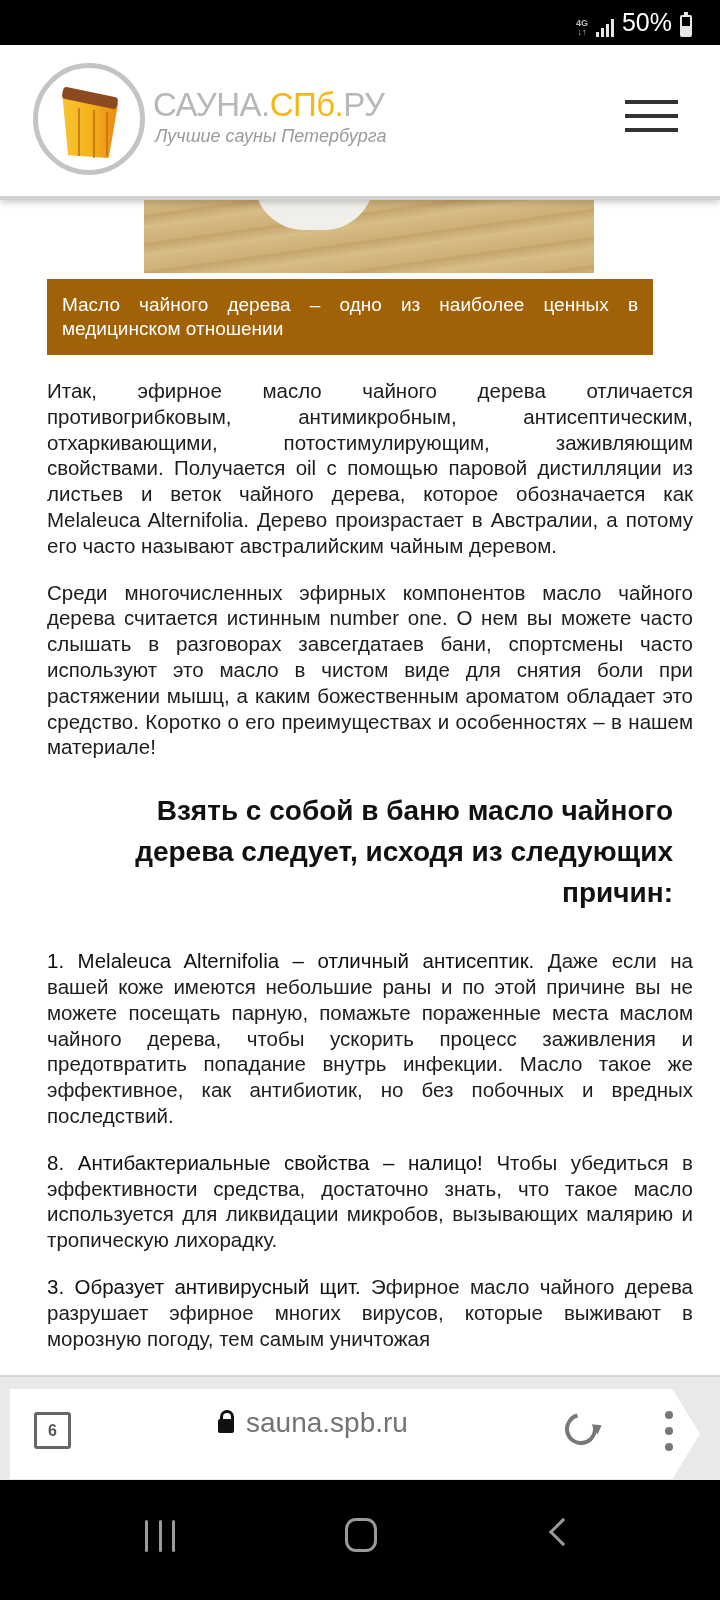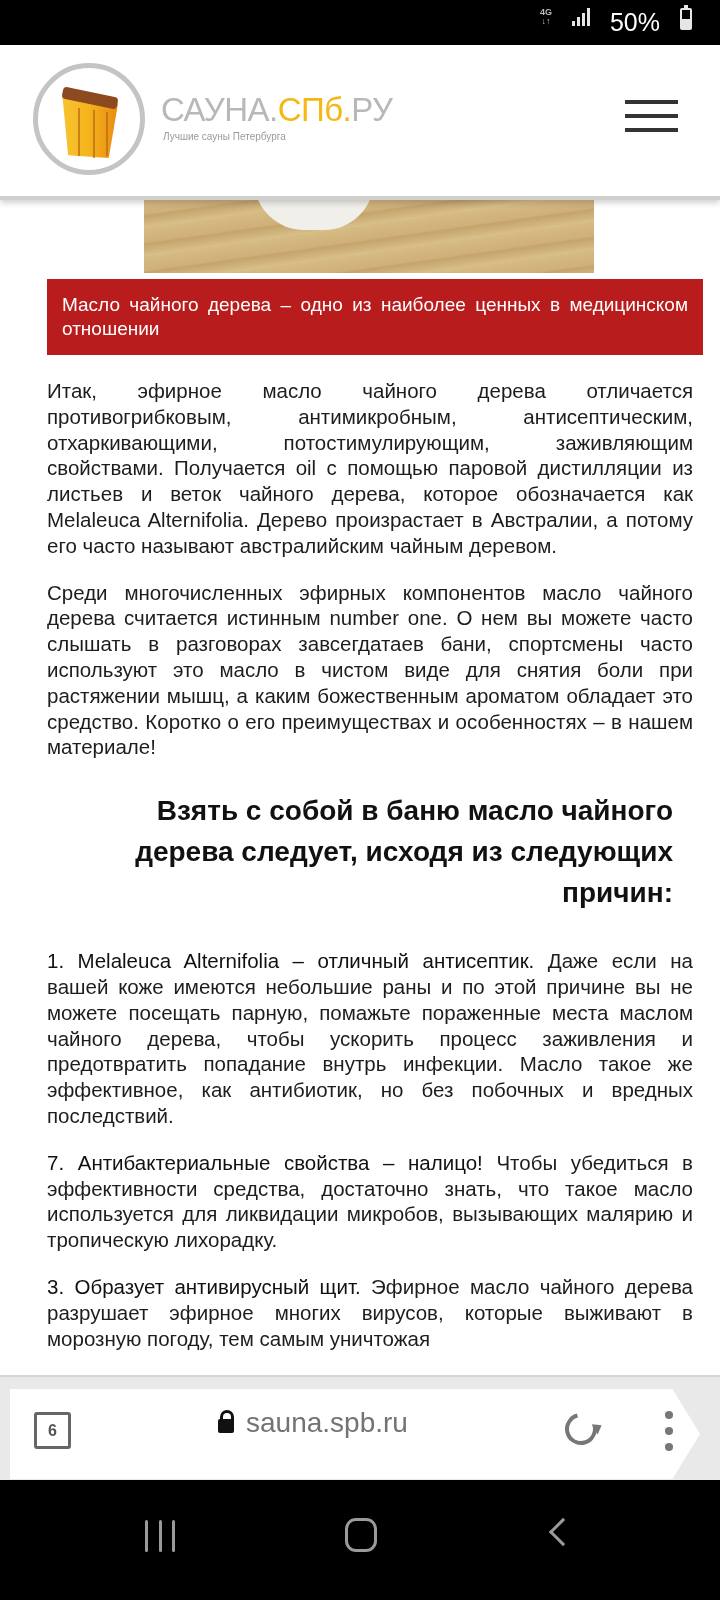--- a/index.html
+++ b/index.html
@@ -9,47 +9,47 @@
     
     .status-bar { position: absolute; top: 0; left: 0; width: 720px; height: 45px; background: #000; color: #fff; display: flex; align-items: center; padding: 0 28px 0 38px; }
     .status-left { display: flex; align-items: center; gap: 10px; font-size: 25px; }
     .status-time { font-size: 25px; letter-spacing: 0.5px; }
     .sb-icon { display: inline-block; }
     .sb-frog { width: 24px; height: 22px; background: #e6e6e6; border-radius: 40% 50% 45% 40%; }
     .sb-mail { width: 22px; height: 24px; border: 3px solid #e6e6e6; border-radius: 5px; position: relative; background: #e6e6e6; }
     .sb-mail::after { content: ""; position: absolute; left: 2px; top: 1px; width: 12px; height: 8px; border-left: 3px solid #000; border-bottom: 3px solid #000; transform: rotate(-45deg); transform-origin: center; }
     .sb-check { font-size: 22px; color: #e6e6e6; border-bottom: 3px solid #e6e6e6; line-height: 18px; padding: 0 1px; }
     .sb-dot { width: 8px; height: 8px; background: #e6e6e6; border-radius: 50%; margin-left: 8px; }
-    .status-right { margin-left: auto; display: flex; align-items: flex-start; gap: 20px; font-size: 25px; }
+    .status-right { margin-left: auto; display: flex; align-items: flex-end; gap: 8px; font-size: 25px; }
     .sb-4g { font-size: 9px; line-height: 9px; color: #bbb; text-align: center; font-weight: bold; }
     .sb-signal { display: flex; align-items: flex-end; gap: 2px; height: 18px; }
     .sb-signal span { width: 3px; background: #e6e6e6; display: block; }
     .sb-battery { width: 12px; height: 22px; border: 2px solid #e6e6e6; position: relative; border-radius: 2px; }
     .sb-battery::before { content: ""; position: absolute; left: 2px; top: -5px; width: 4px; height: 3px; background: #e6e6e6; }
     .sb-battery::after { content: ""; position: absolute; left: 0; bottom: 0; width: 100%; height: 50%; background: #e6e6e6; }
 
     
     .site-header { position: absolute; top: 45px; left: 0; width: 720px; height: 155px; background: #fff; border-bottom: 4px solid #cfcfcf; box-shadow: 0 3px 6px rgba(0,0,0,0.18); z-index: 3; }
     .logo { position: absolute; left: 33px; top: 18px; display: flex; align-items: center; }
     .logo-circle { width: 112px; height: 112px; border: 5px solid #c4c4c4; border-radius: 50%; position: relative; background: #fff; }
     .bucket { position: absolute; left: 22px; top: 20px; width: 58px; height: 70px; background: linear-gradient(90deg, #f7c531 0%, #f5b41d 50%, #e98a12 100%); clip-path: polygon(4% 10%, 100% 22%, 84% 100%, 14% 96%); }
     .bucket-rim { position: absolute; left: 24px; top: 24px; width: 56px; height: 12px; background: #8d4a20; transform: rotate(12deg); border-radius: 4px; }
     .bucket-stave { position: absolute; width: 2px; background: #b86a10; opacity: 0.7; }
-    .logo-text { margin-left: 16px; margin-top: -6px; }
+    .logo-text { margin-left: 8px; margin-top: -6px; }
     .logo-title { font-size: 33px; color: #b8b8b8; font-family: "Liberation Sans", sans-serif; letter-spacing: -0.5px; }
     .logo-title .accent { color: #f3b814; }
-    .logo-sub { font-size: 10px; color: #9a9a9a; margin-top: 2px; padding-left: 2px; }
+    .logo-sub { font-size: 18px; color: #9a9a9a; font-style: italic; margin-top: 2px; padding-left: 2px; }
     .hamburger { position: absolute; right: 42px; top: 55px; width: 53px; height: 32px; display: flex; flex-direction: column; justify-content: space-between; }
     .hamburger span { display: block; height: 4px; background: #333; }
 
     
     .content { position: absolute; top: 200px; left: 0; width: 720px; height: 1175px; overflow: hidden; }
     .hero-image { position: absolute; left: 144px; top: 0; width: 450px; height: 73px; background: repeating-linear-gradient(172deg, #d7bb84 0px, #ceb078 14px, #c5a46c 16px, #d9c08a 28px); }
     .hero-bottle { position: absolute; left: 110px; top: -20px; width: 120px; height: 50px; background: #f1efea; border-radius: 0 0 55px 55px; }
-    .caption { position: absolute; left: 47px; top: 79px; width: 656px; background: #b91c1c; color: #fff; font-size: 19px; line-height: 24px; padding: 14px 15px 14px 15px; text-align: justify; }
+    .caption { position: absolute; left: 47px; top: 79px; width: 606px; background: #a16207; color: #fff; font-size: 19px; line-height: 24px; padding: 14px 15px 14px 15px; text-align: justify; }
     .article { position: absolute; left: 47px; top: 178px; width: 646px; }
     .para { font-size: 20.5px; line-height: 25.8px; text-align: justify; color: #1d1d1d; margin-bottom: 21px; }
     .heading { font-size: 28px; line-height: 41px; font-weight: bold; text-align: right; color: #111; margin: 30px 20px 35px 20px; }
     .para b { font-weight: normal; color: #111; }
 
     
     .browser-bar { position: absolute; top: 1375px; left: 0; width: 720px; height: 105px; background: #e9e9e9; border-top: 2px solid #d6d6d6; }
     .url-box { position: absolute; left: 10px; top: 12px; width: 690px; height: 90px; background: #fff; clip-path: polygon(0 0, 96% 0, 100% 50%, 96% 100%, 0 100%); }
     .tab-count { position: absolute; left: 24px; top: 23px; width: 37px; height: 37px; border: 3px solid #666; border-radius: 3px; color: #555; font-size: 16px; font-weight: bold; text-align: center; line-height: 31px; }
     .lock-icon { position: absolute; left: 208px; top: 30px; width: 16px; height: 14px; background: #111; border-radius: 2px; }
@@ -109,21 +109,21 @@
   <div class="hero-image">
     <div class="hero-bottle"></div>
   </div>
   <div class="caption">Масло чайного дерева – одно из наиболее ценных в медицинском отношении</div>
 
   <div class="article">
     <p class="para">Итак, эфирное масло чайного дерева отличается противогрибковым, антимикробным, антисептическим, отхаркивающими, потостимулирующим, заживляющим свойствами. Получается oil с помощью паровой дистилляции из листьев и веток чайного дерева, которое обозначается как Melaleuca Alternifolia. Дерево произрастает в Австралии, а потому его часто называют австралийским чайным деревом.</p>
     <p class="para">Среди многочисленных эфирных компонентов масло чайного дерева считается истинным number one. О нем вы можете часто слышать в разговорах завсегдатаев бани, спортсмены часто используют это масло в чистом виде для снятия боли при растяжении мышц, а каким божественным ароматом обладает это средство. Коротко о его преимуществах и особенностях – в нашем материале!</p>
     <h2 class="heading">Взять с собой в баню масло чайного дерева следует, исходя из следующих причин:</h2>
     <p class="para"><b>1. Melaleuca Alternifolia – отличный антисептик.</b><span> Даже если на вашей коже имеются небольшие раны и по этой причине вы не можете посещать парную, помажьте пораженные места маслом чайного дерева, чтобы ускорить процесс заживления и предотвратить попадание внутрь инфекции. Масло такое же эффективное, как антибиотик, но без побочных и вредных последствий.</span></p>
-    <p class="para"><b>7. Антибактериальные свойства – налицо!</b><span> Чтобы убедиться в эффективности средства, достаточно знать, что такое масло используется для ликвидации микробов, вызывающих малярию и тропическую лихорадку.</span></p>
+    <p class="para"><b>8. Антибактериальные свойства – налицо!</b><span> Чтобы убедиться в эффективности средства, достаточно знать, что такое масло используется для ликвидации микробов, вызывающих малярию и тропическую лихорадку.</span></p>
     <p class="para"><b>3. Образует антивирусный щит.</b><span> Эфирное масло чайного дерева разрушает эфирное многих вирусов, которые выживают в морозную погоду, тем самым уничтожая</span></p>
   </div>
 </main>
 
 <div class="browser-bar">
   <div class="url-box">
     <div class="tab-count">6</div>
     <span class="lock-icon"></span>
     <span class="url-text">sauna.spb.ru</span>
     <span class="reload-icon"></span>

